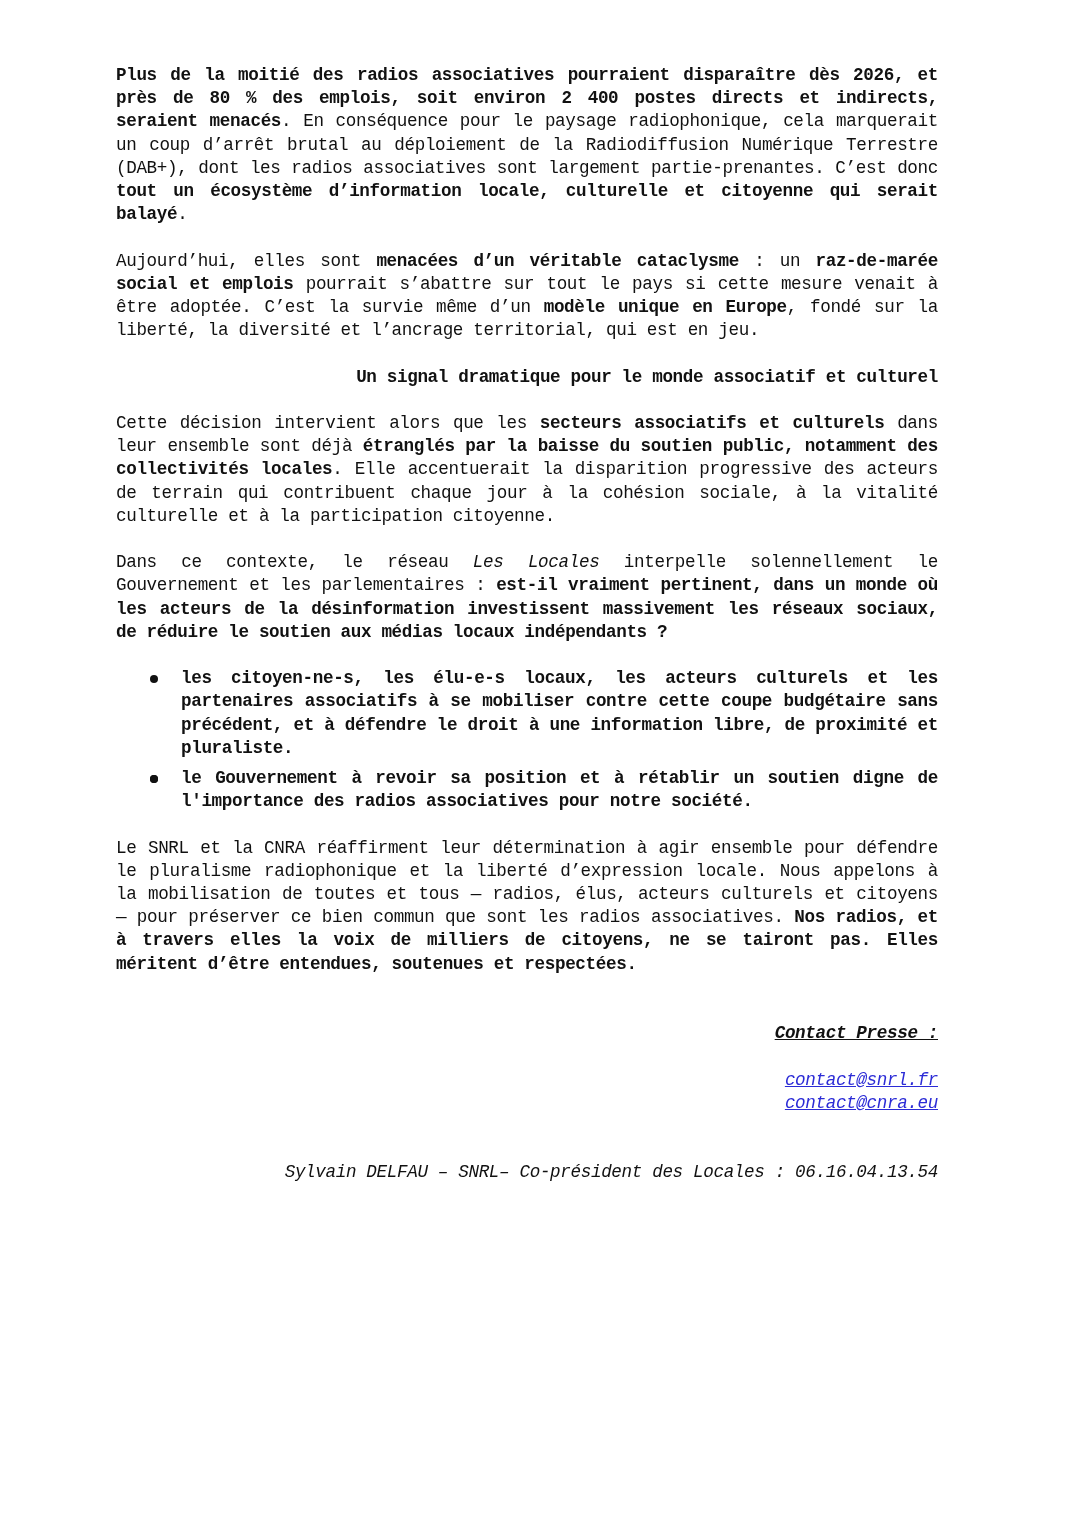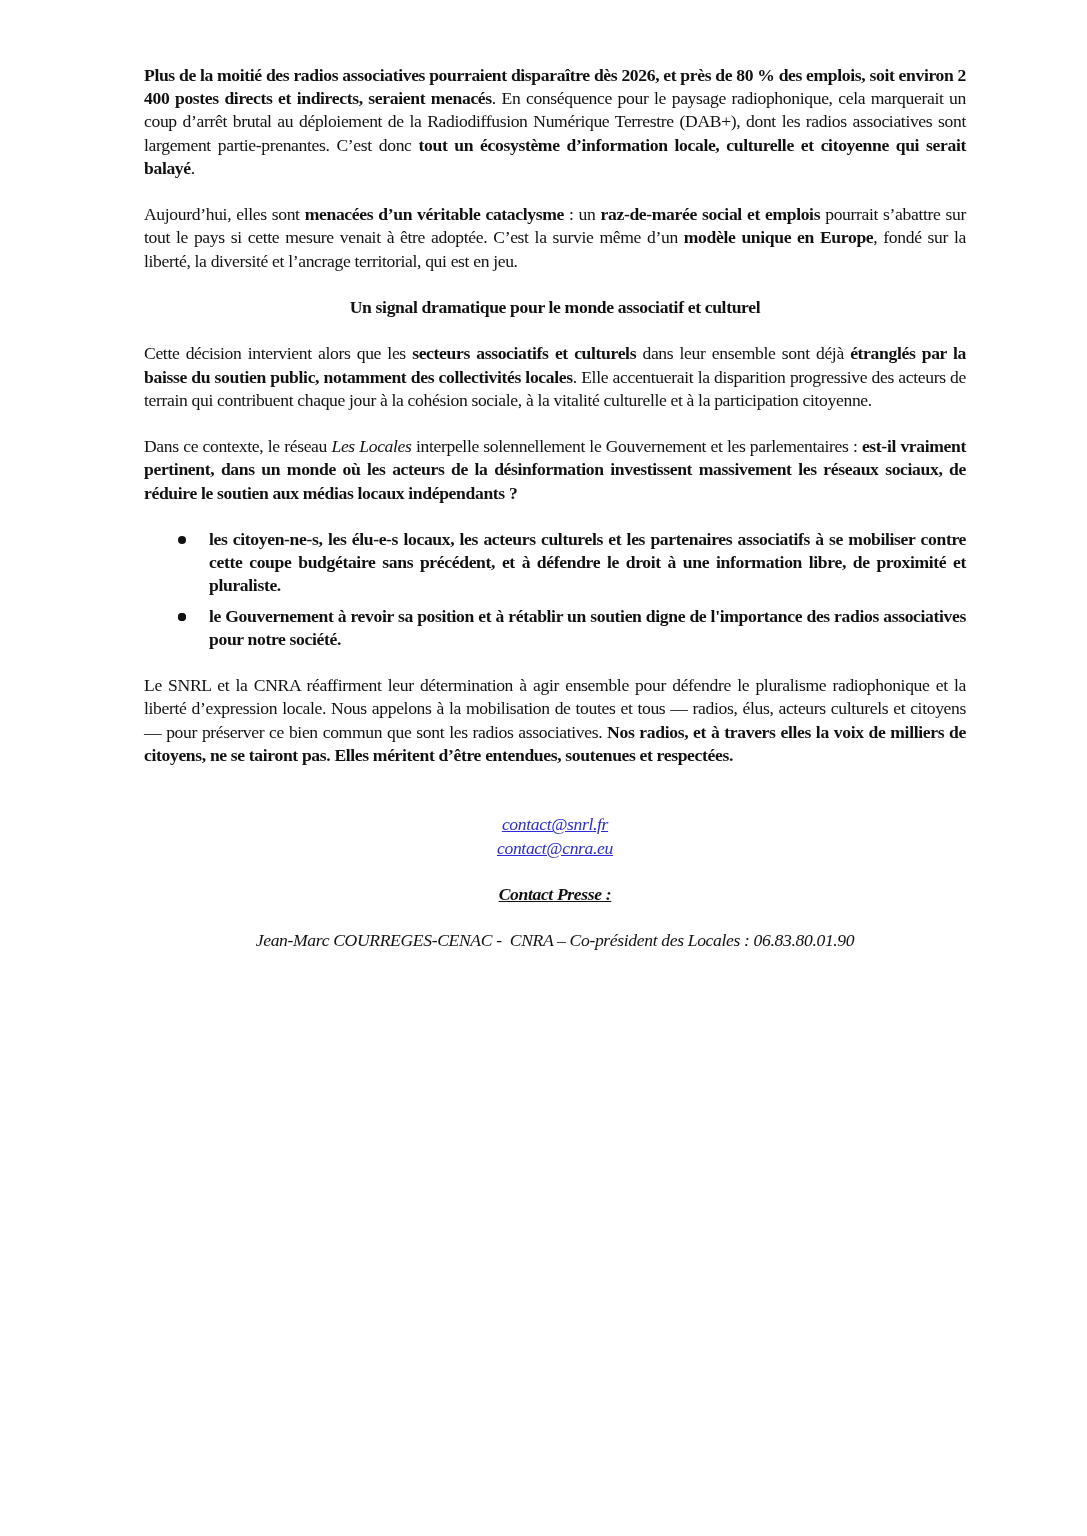--- a/index.html
+++ b/index.html
@@ -1,29 +1,29 @@
 <!DOCTYPE html>
 <html><head>
 <meta charset="utf-8">
 <style>
   html, body { margin: 0; padding: 0; background: #ffffff; }
   body { width: 1087px; height: 1536px; position: relative; overflow: hidden; }
   .page {
     position: absolute;
-    left: 144px;
+    left: 116px;
     top: 64px;
     width: 822px;
-    font-family: Liberation Serif, serif;
+    font-family: Liberation Mono, monospace;
     font-size: 17.6px;
     line-height: 23.2px;
     color: #111111;
     letter-spacing: -0.35px;
   }
   p { margin: 0 0 23.2px 0; text-align: justify; }
-  p.left { text-align: center; }
+  p.left { text-align: right; }
   b { font-weight: bold; }
   .bi { font-weight: bold; font-style: italic; }
   i { font-style: italic; }
   ul.bullets {
     list-style: none;
     margin: 0 0 23.2px 0;
     padding: 0;
   }
   ul.bullets li {
     position: relative;
@@ -68,24 +68,25 @@
     <li><span class="dot"></span><span>les citoyen-ne-s, les élu-e-s locaux, les acteurs culturels et les partenaires associatifs à se mobiliser contre cette coupe budgétaire sans précédent, et à défendre le droit à une information libre, de proximité et pluraliste.</span></li>
     <li><span class="dot"></span></li>
     <li><span class="dot"></span><span>le Gouvernement à revoir sa position et à rétablir un soutien digne de l'importance des radios associatives pour notre société.</span></li>
   </ul>
 
   <p><span>Le SNRL et la CNRA réaffirment leur détermination à agir ensemble pour défendre le pluralisme radiophonique et la liberté d’expression locale. Nous appelons à la mobilisation de toutes et tous — radios, élus, acteurs culturels et citoyens — pour préserver ce bien commun que sont les radios associatives. </span><b>Nos radios, et à travers elles la voix de milliers de citoyens, ne se tairont pas. Elles méritent d’être entendues, soutenues et respectées.</b></p>
 
 
   <div class="gap2"></div>
 
+  <p class="left"><span class="contact-title">Contact Presse :</span></p>
+
   <p class="left">
     <a class="mail" href="mailto:contact@snrl.fr">contact@snrl.fr</a><br>
     <a class="mail" href="mailto:contact@cnra.eu">contact@cnra.eu</a>
   </p>
 
-  <p class="left"><span class="contact-title">Contact Presse :</span></p>
-
   <p class="left sig">
-    <span style="white-space:pre;">Jean-Marc COURREGES-CENAC -  CNRA – Co-président des Locales : 06.83.80.01.90</span><br>
+    <br>
+    <span>Sylvain DELFAU – SNRL– Co-président des Locales : 06.16.04.13.54</span>
   </p>
 
 </div>
 
 </body></html>

